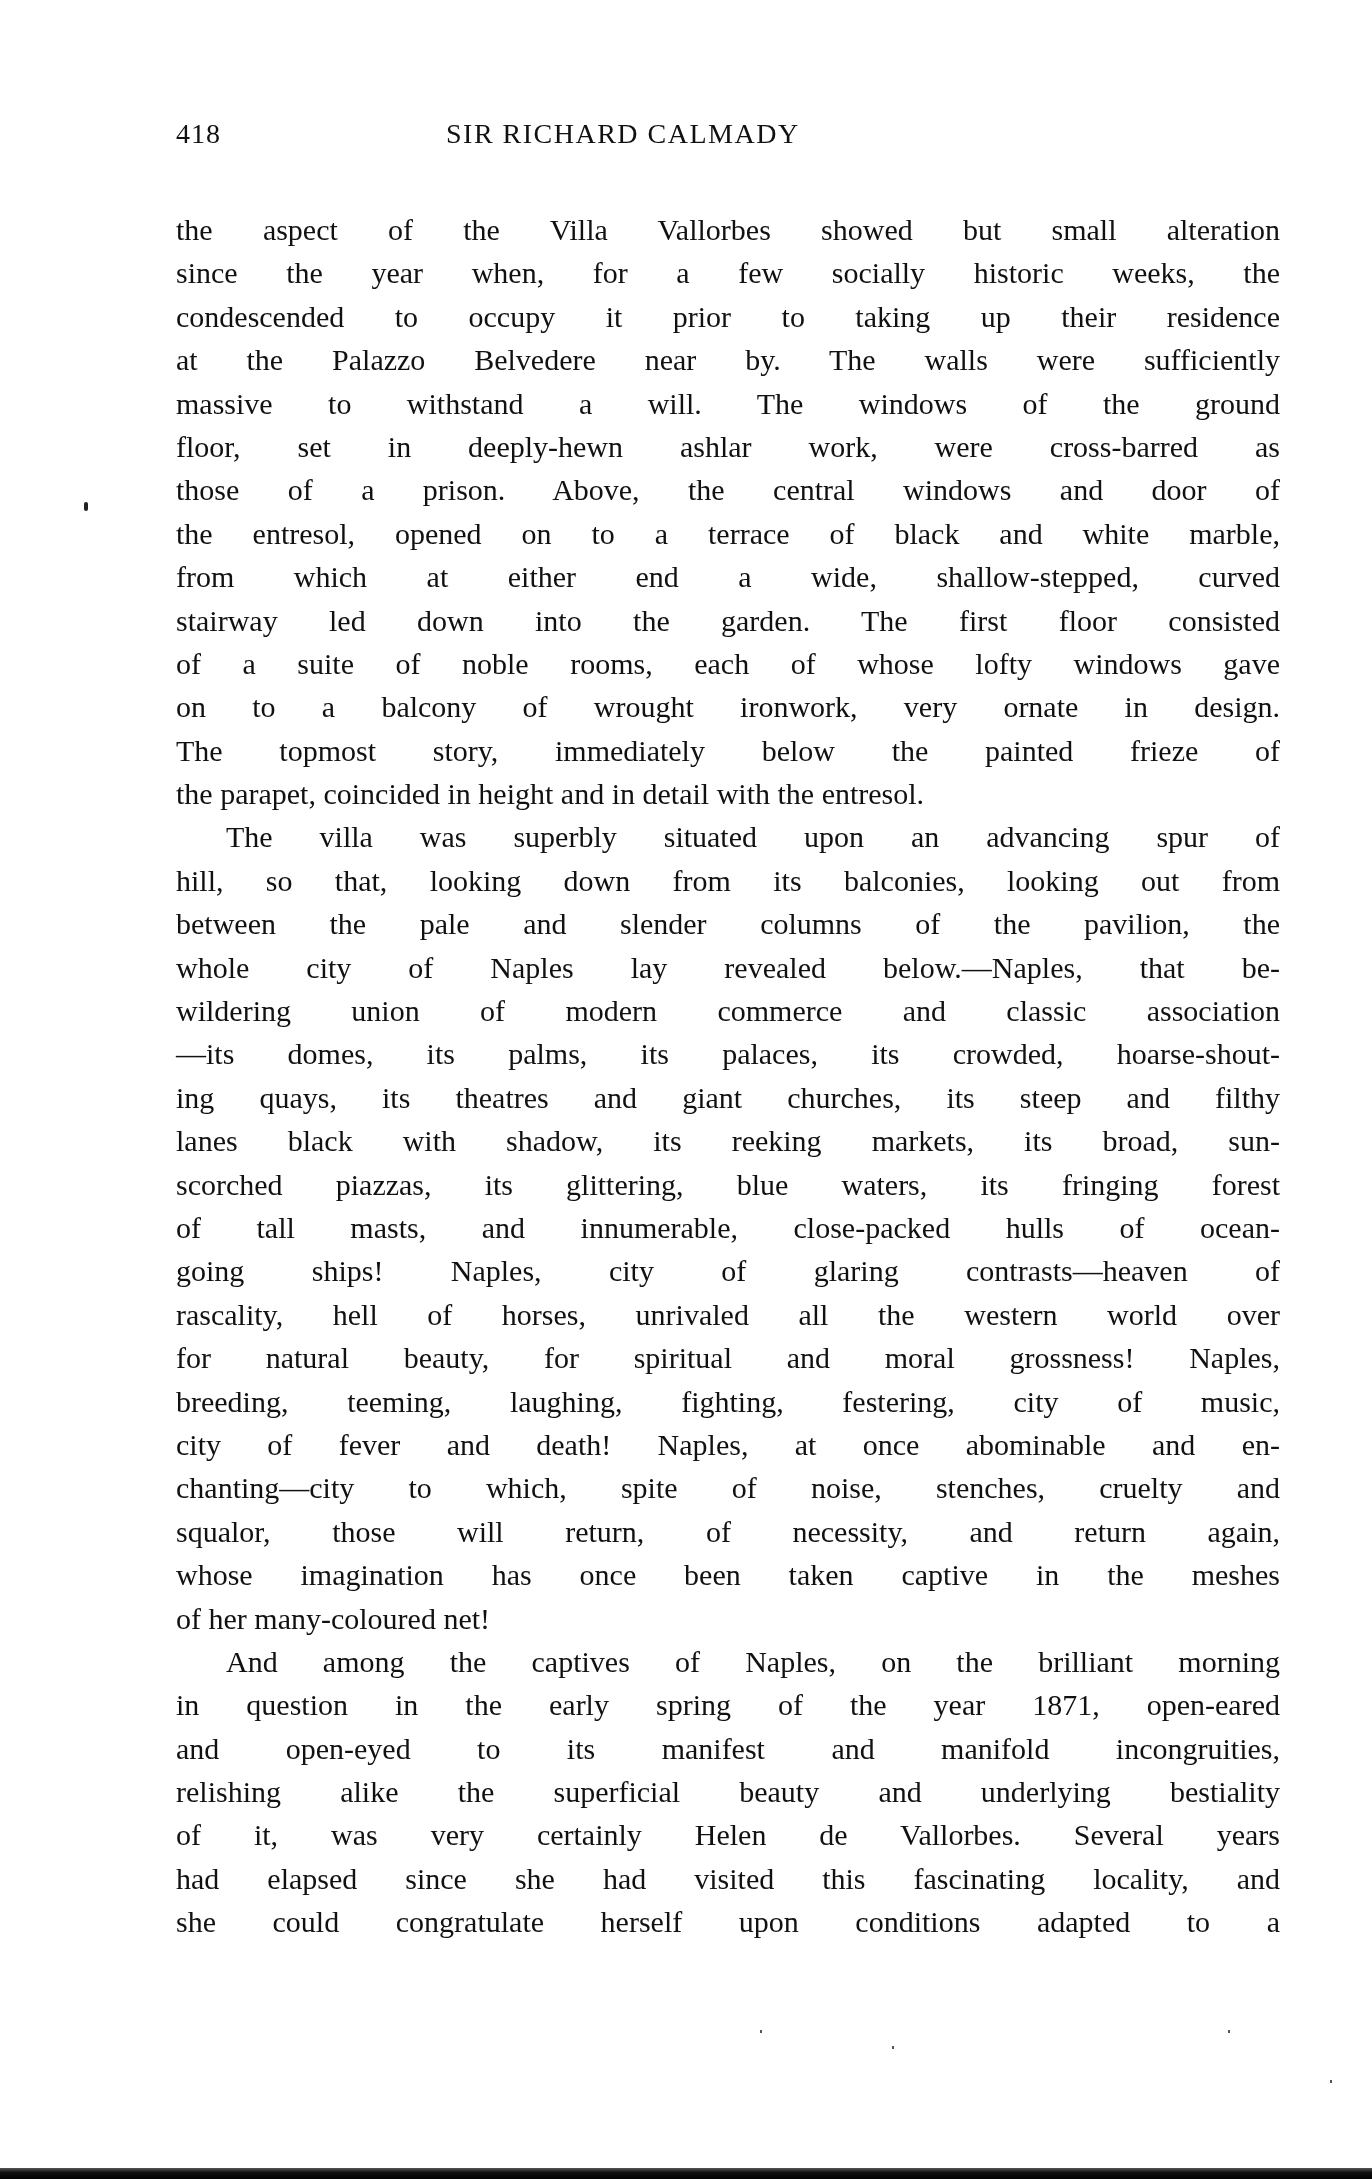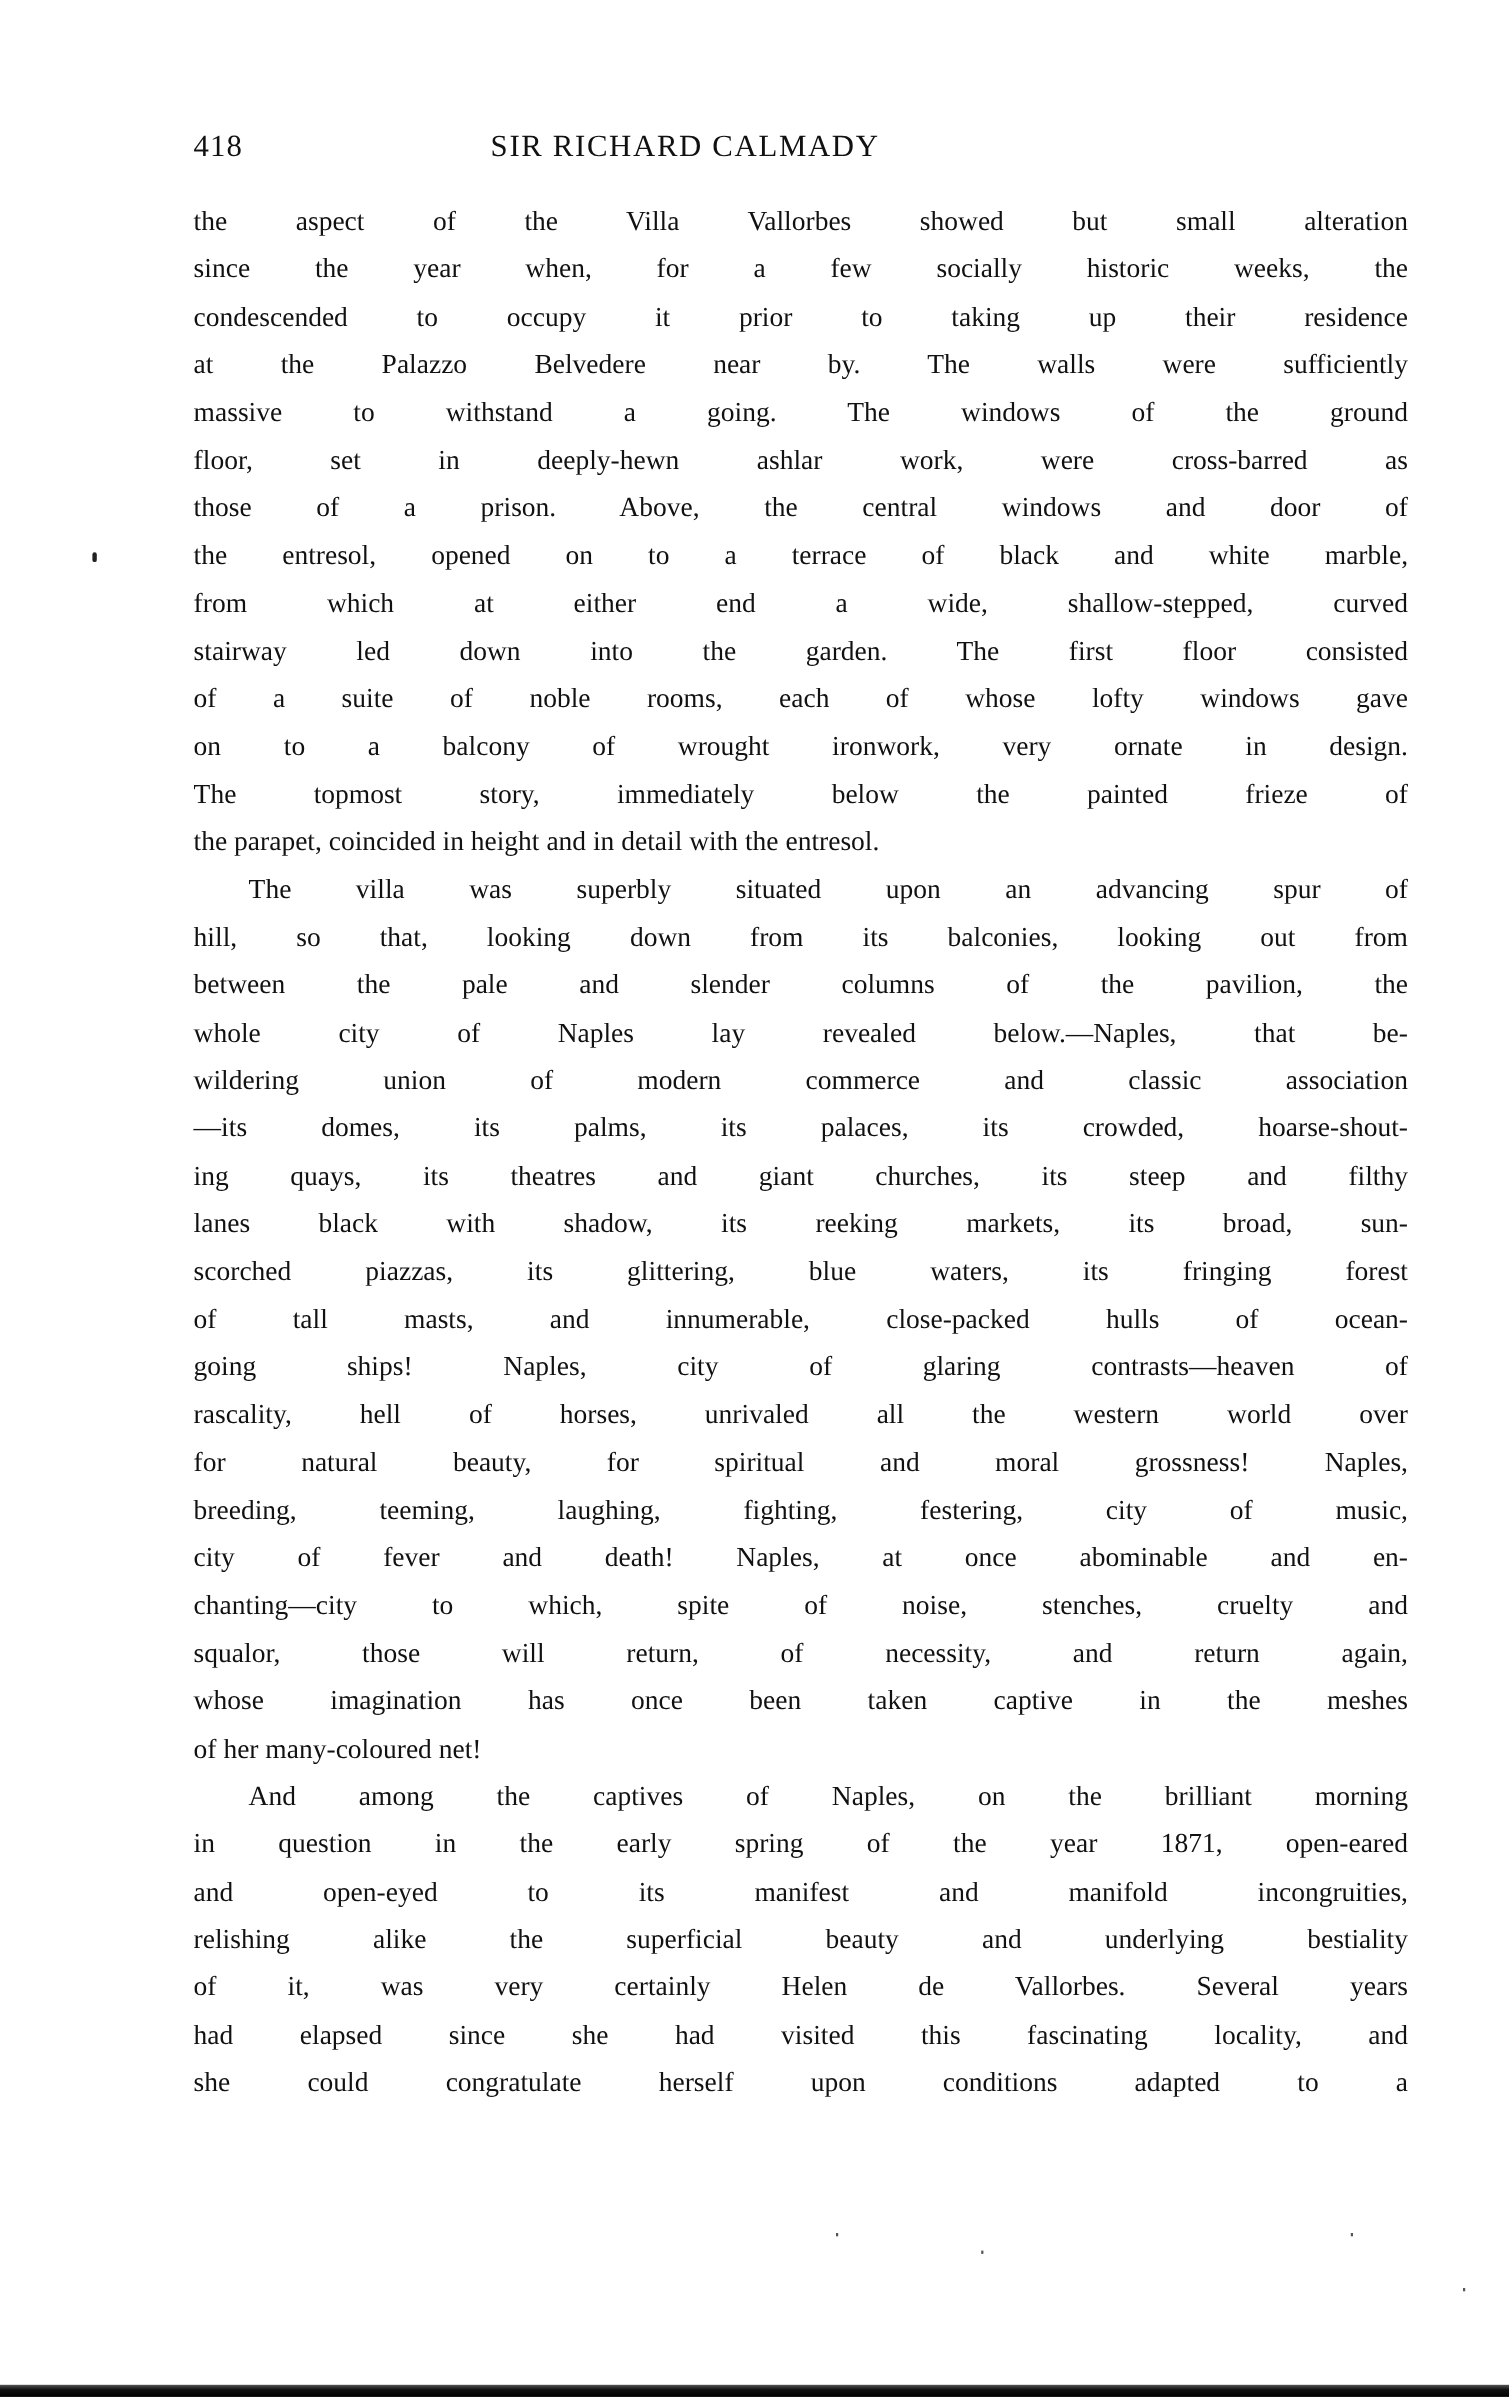--- a/index.html
+++ b/index.html
@@ -37,24 +37,24 @@
       letter-spacing: 1px;
     }
     .running-title {
       position: absolute;
       left: 270px;
       top: 0;
       letter-spacing: 1.5px;
     }
     .text-block {
       position: absolute;
-      top: 180px;
+      top: 208px;
       left: 176px;
       width: 1104px;
-      font-size: 25px;
+      font-size: 30px;
       line-height: 43.4px;
     }
     .line {
       display: block;
       white-space: nowrap;
       text-align: justify;
       text-align-last: justify;
       height: 43.4px;
       overflow: visible;
     }
@@ -98,21 +98,21 @@
     <span class="running-title">SIR RICHARD CALMADY</span>
   </div>
 
   <div class="stray-mark"></div>
 
   <div class="text-block" id="text-block">
       <span class="line">the aspect of the Villa Vallorbes showed but small alteration</span>
       <span class="line">since the year when, for a few socially historic weeks, the</span>
       <span class="line">condescended to occupy it prior to taking up their residence</span>
       <span class="line">at the Palazzo Belvedere near by.  The walls were sufficiently</span>
-      <span class="line">massive to withstand a going.  The windows of the ground</span>
+      <span class="line">massive to withstand a will.  The windows of the ground</span>
       <span class="line">floor, set in deeply-hewn ashlar work, were cross-barred as</span>
       <span class="line">those of a prison.  Above, the central windows and door of</span>
       <span class="line">the entresol, opened on to a terrace of black and white marble,</span>
       <span class="line">from which at either end a wide, shallow-stepped, curved</span>
       <span class="line">stairway led down into the garden.  The first floor consisted</span>
       <span class="line">of a suite of noble rooms, each of whose lofty windows gave</span>
       <span class="line">on to a balcony of wrought ironwork, very ornate in design.</span>
       <span class="line">The topmost story, immediately below the painted frieze of</span>
       <span class="line last">the parapet, coincided in height and in detail with the entresol.</span>
       <span class="line indent">The villa was superbly situated upon an advancing spur of</span>

